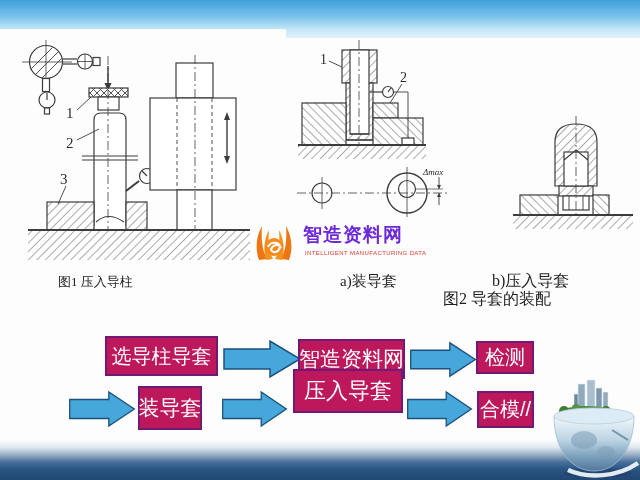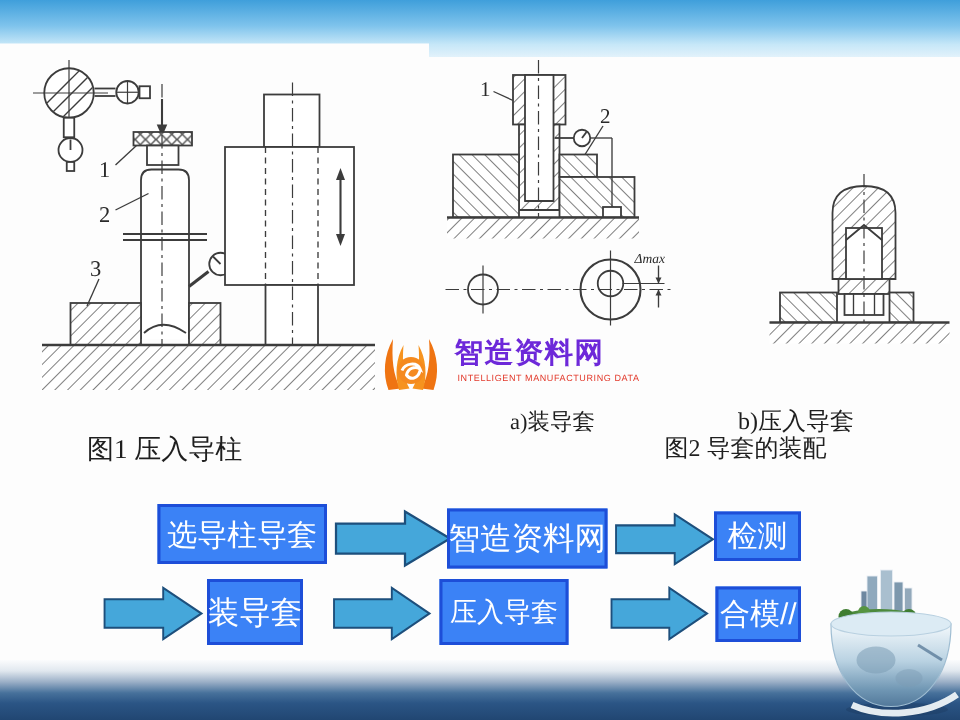--- a/index.html
+++ b/index.html
@@ -9,21 +9,21 @@
   .top-band{top:0;left:0;width:640px;height:38px;
     background:linear-gradient(180deg,#3f9fdb 0%,#7ec3ec 45%,#c6e7f8 78%,#e2f2fb 100%);}
   .top-band-notch{top:29px;left:0;width:286px;height:9px;background:#fdfdfd;}
   .bottom-band{top:440px;left:0;width:640px;height:40px;
     background:linear-gradient(180deg,#fbfcfd 0%,#e1e8ef 18%,#9db1c8 36%,#47719b 55%,#2b5585 72%,#214672 100%);}
   .caption{color:#1f1f1f;font-family:"Liberation Serif","DejaVu Serif",serif;white-space:nowrap;}
   .wm-title{color:#6d28d9;font-weight:bold;font-size:19px;letter-spacing:1px;white-space:nowrap;
     font-family:"Liberation Sans",sans-serif;}
   .wm-sub{color:#e2392b;font-size:6px;letter-spacing:0.4px;white-space:nowrap;
     font-family:"Liberation Sans",sans-serif;}
-  .fc-box{background:#3b82f6;border:2px solid #1d4ed8;color:#fff;box-sizing:border-box;
+  .fc-box{background:#be185d;border:2px solid #701a75;color:#fff;box-sizing:border-box;
     display:flex;align-items:center;justify-content:center;white-space:nowrap;}
   .fc-arrow polygon{fill:#45a7da;stroke:#1d4f7c;stroke-width:1.5;}
   svg text{font-family:"Liberation Serif","DejaVu Serif",serif;fill:#2a2a2a;}
 </style>
 </head>
 <body>
 
 <div class="slide">
 
   <svg width="0" height="0" style="position:absolute" aria-hidden="true">
@@ -206,21 +206,21 @@
         <rect x="88" y="83" width="16" height="20" fill="url(#h135)"></rect>
       </g>
       <line x1="71" y1="4" x2="71" y2="118" stroke-dasharray="9 3 2 3" stroke-width="0.8"></line>
       <g>
         <rect x="8" y="103" width="120" height="14" fill="url(#h45)" stroke="none"></rect>
         <line x1="8" y1="103" x2="128" y2="103" stroke-width="1.8"></line>
       </g>
     </g>
   </svg>
 
-  <div class="abs caption" style="left:58px;top:287px;font-size:18px">图1 压入导柱</div>
+  <div class="abs caption" style="left:58px;top:273px;font-size:13px">图1 压入导柱</div>
   <div class="abs caption" style="left:340px;top:272px;font-size:15px">a)装导套</div>
   <div class="abs caption" style="left:492px;top:271px;font-size:16px">b)压入导套</div>
   <div class="abs caption" style="left:443px;top:289px;font-size:16px">图2 导套的装配</div>
 
   <svg class="abs" style="left:253px;top:223px" width="42" height="40" viewBox="0 0 42 40">
     <path d="M6,37 C2,26 3,14 9,3 C8,16 9,27 14,36 Z" fill="#ef7412"></path>
     <path d="M13,37 C10,27 11,16 16,7 C15,20 16,29 20,36 Z" fill="#f6931f"></path>
     <path d="M36,37 C40,26 39,14 33,3 C34,16 33,27 28,36 Z" fill="#ef7412"></path>
     <path d="M29,37 C32,27 31,16 26,7 C27,20 26,29 22,36 Z" fill="#f6931f"></path>
     <circle cx="21" cy="24" r="9" fill="#f58a1f"></circle>
@@ -239,21 +239,21 @@
     </svg>
   <div class="abs fc-box" style="left:476px;top:341px;width:58px;height:33px;font-size:20px">检测</div>
 
   <svg class="abs fc-arrow" style="left:68px;top:390px" width="68" height="38" viewBox="0 0 80 40" preserveAspectRatio="none">
     <polygon points="2,10 48,10 48,2 78,20 48,38 48,30 2,30"></polygon>
     </svg>
   <div class="abs fc-box" style="left:138px;top:386px;width:64px;height:44px;font-size:21px">装导套</div>
   <svg class="abs fc-arrow" style="left:221px;top:390px" width="67" height="38" viewBox="0 0 80 40" preserveAspectRatio="none">
     <polygon points="2,10 48,10 48,2 78,20 48,38 48,30 2,30"></polygon>
     </svg>
-  <div class="abs fc-box" style="left:293px;top:386px;width:86px;height:44px;font-size:18px">压入导套</div>
+  <div class="abs fc-box" style="left:293px;top:369px;width:110px;height:44px;font-size:22px">压入导套</div>
   <svg class="abs fc-arrow" style="left:406px;top:390px" width="67" height="38" viewBox="0 0 80 40" preserveAspectRatio="none">
     <polygon points="2,10 48,10 48,2 78,20 48,38 48,30 2,30"></polygon>
     </svg>
   <div class="abs fc-box" style="left:477px;top:391px;width:57px;height:37px;font-size:20px">合模//</div>
 
   <div class="abs bottom-band"></div>
 
   <svg class="abs" style="left:548px;top:378px" width="92" height="100" viewBox="0 0 92 100">
     <ellipse cx="50" cy="95" rx="34" ry="4.5" fill="#1c3a5e" opacity="0.4"></ellipse>
     <path d="M20,92 C40,101 70,99 90,85" stroke="#eef4f8" stroke-width="4.5" fill="none" opacity="0.95"></path>

